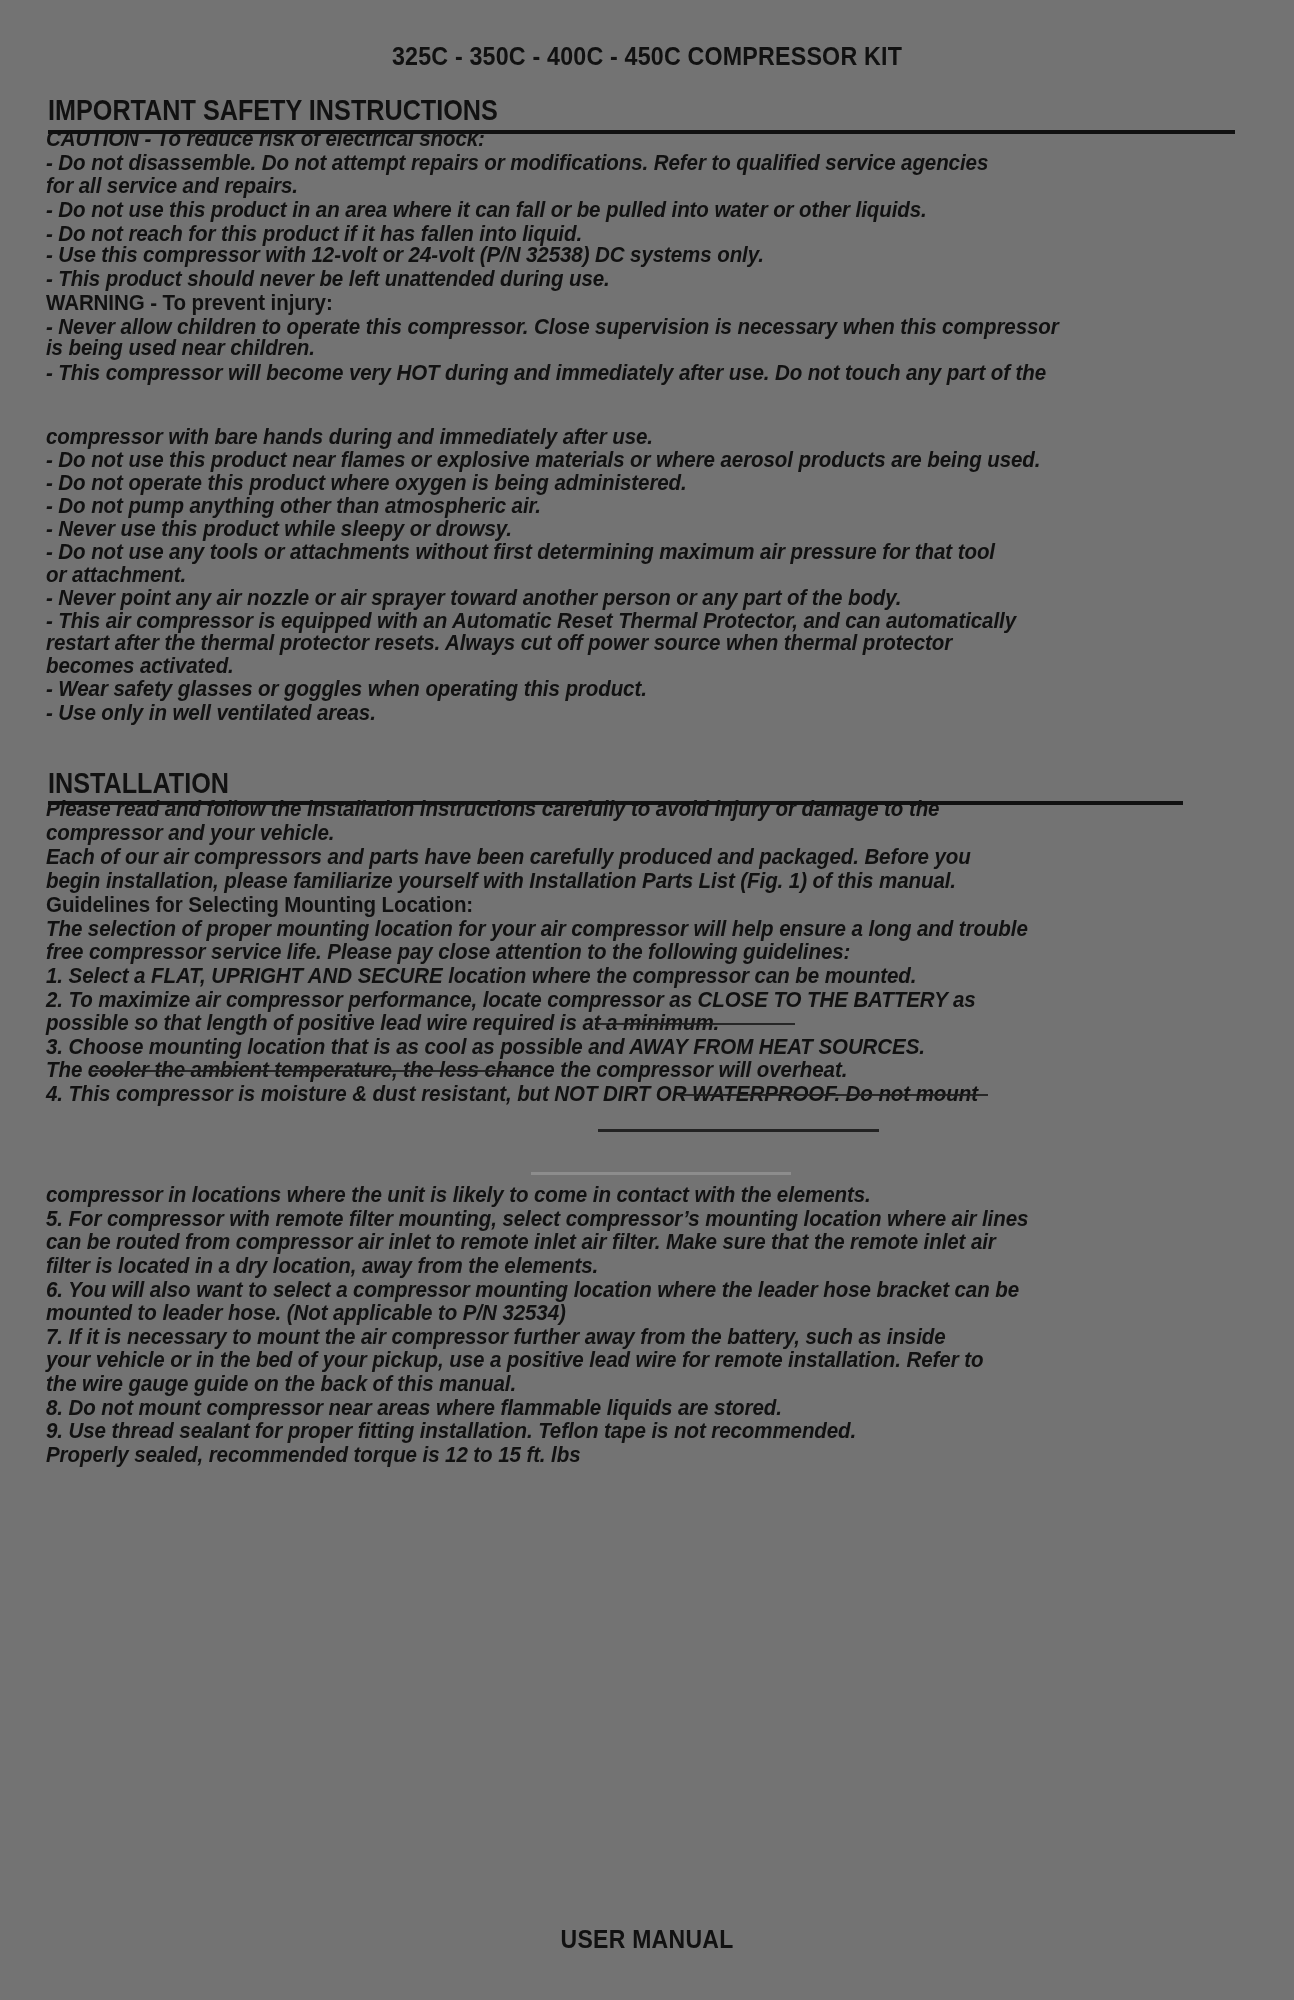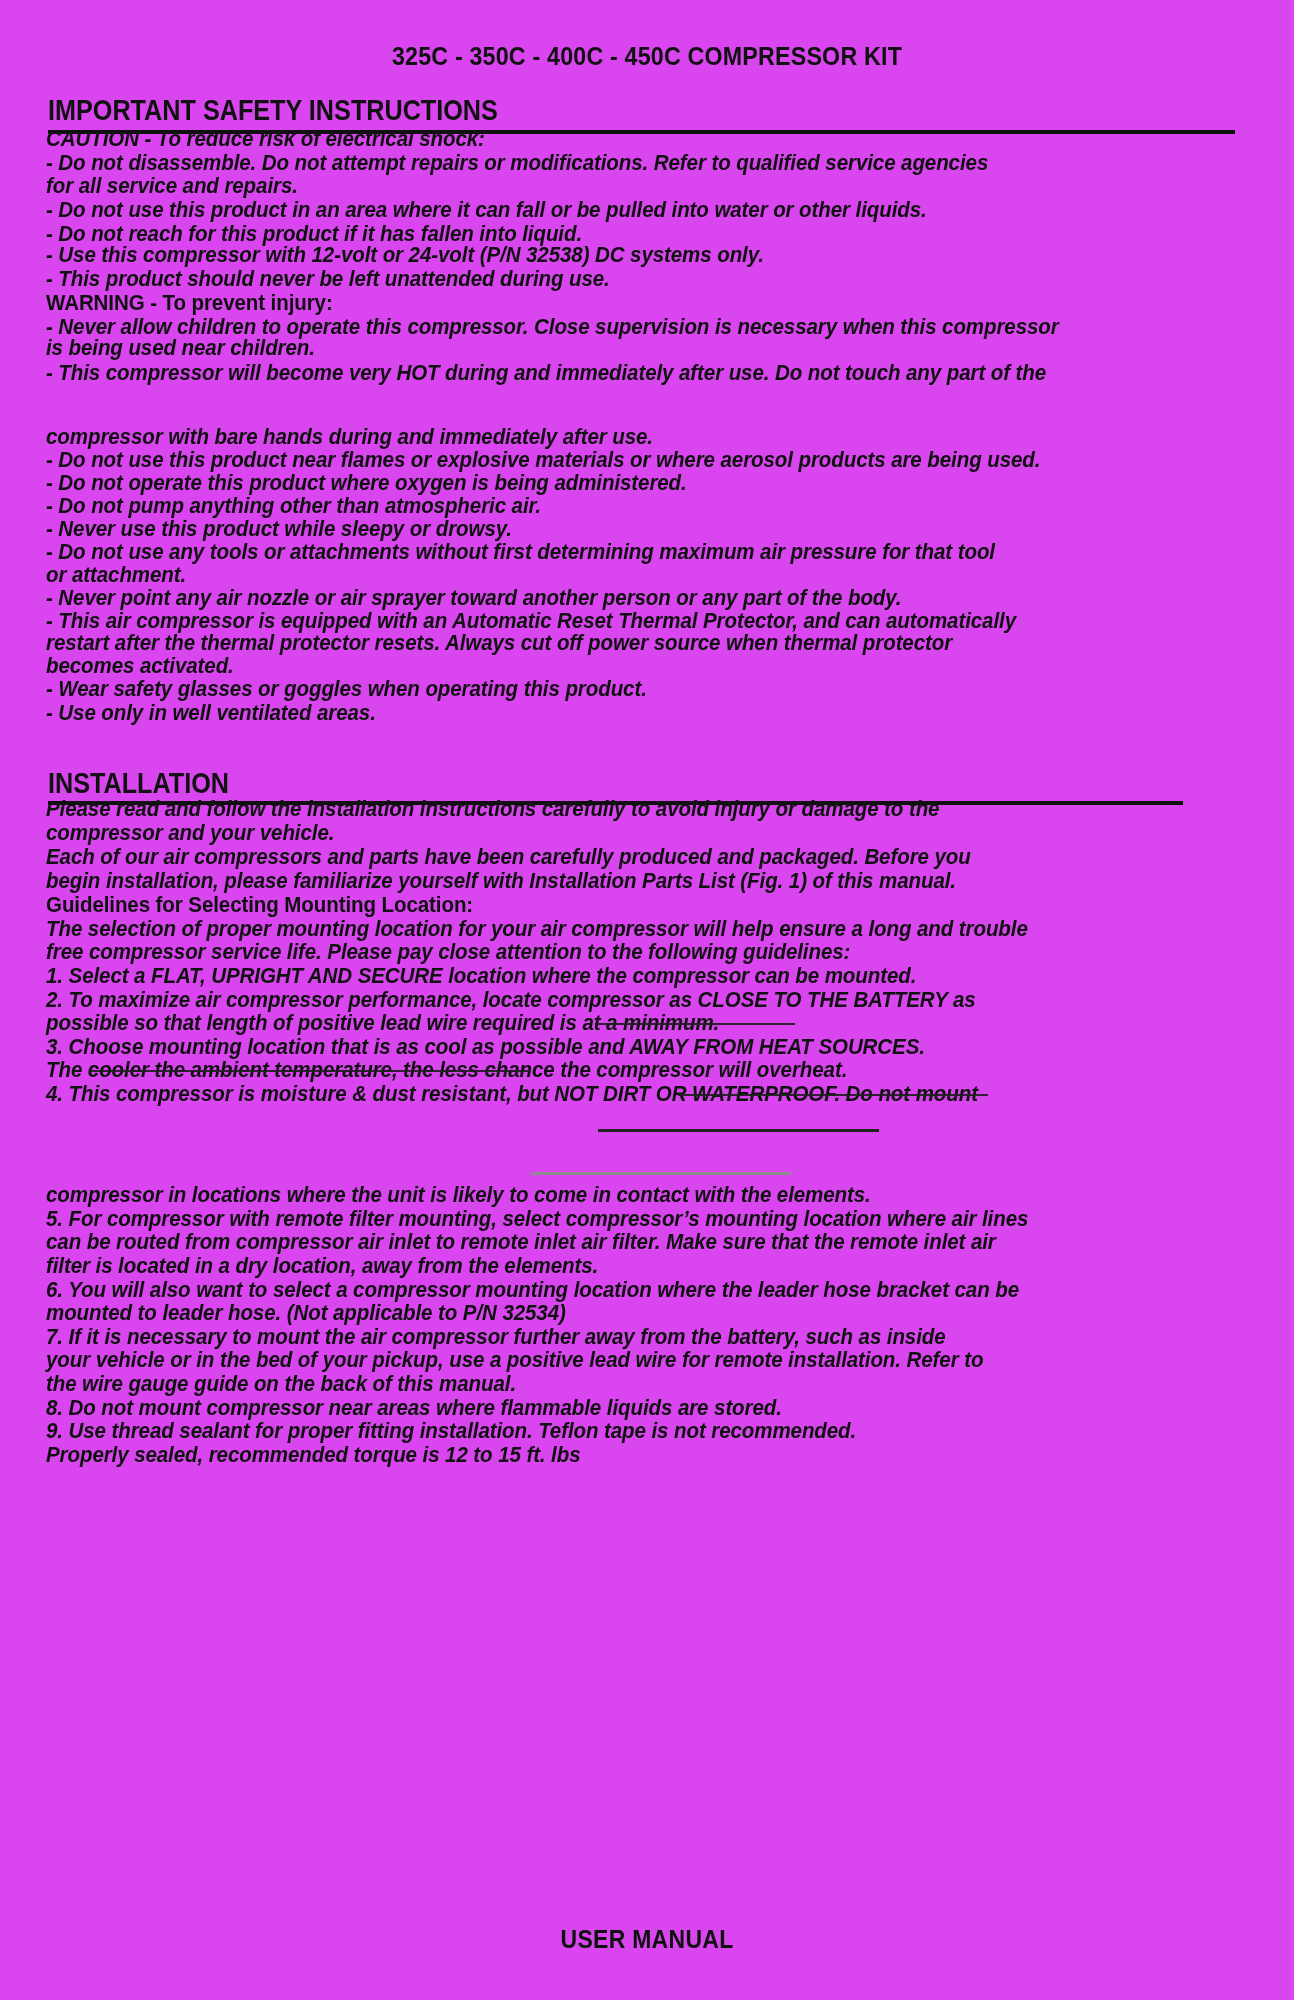--- a/index.html
+++ b/index.html
@@ -16,21 +16,21 @@
     color: #111111;
     -webkit-font-smoothing: none;
   }
 
   
   #page {
     position: relative;
     width: 1294px;
     height: 2000px;
     overflow: hidden;
-    background: #d946ef;
+    background: #737373;
   }
 
   
   .doc-title {
     position: absolute;
     left: 0;
     top: 42px;
     width: 1294px;
     text-align: center;
     font-size: 25px;

